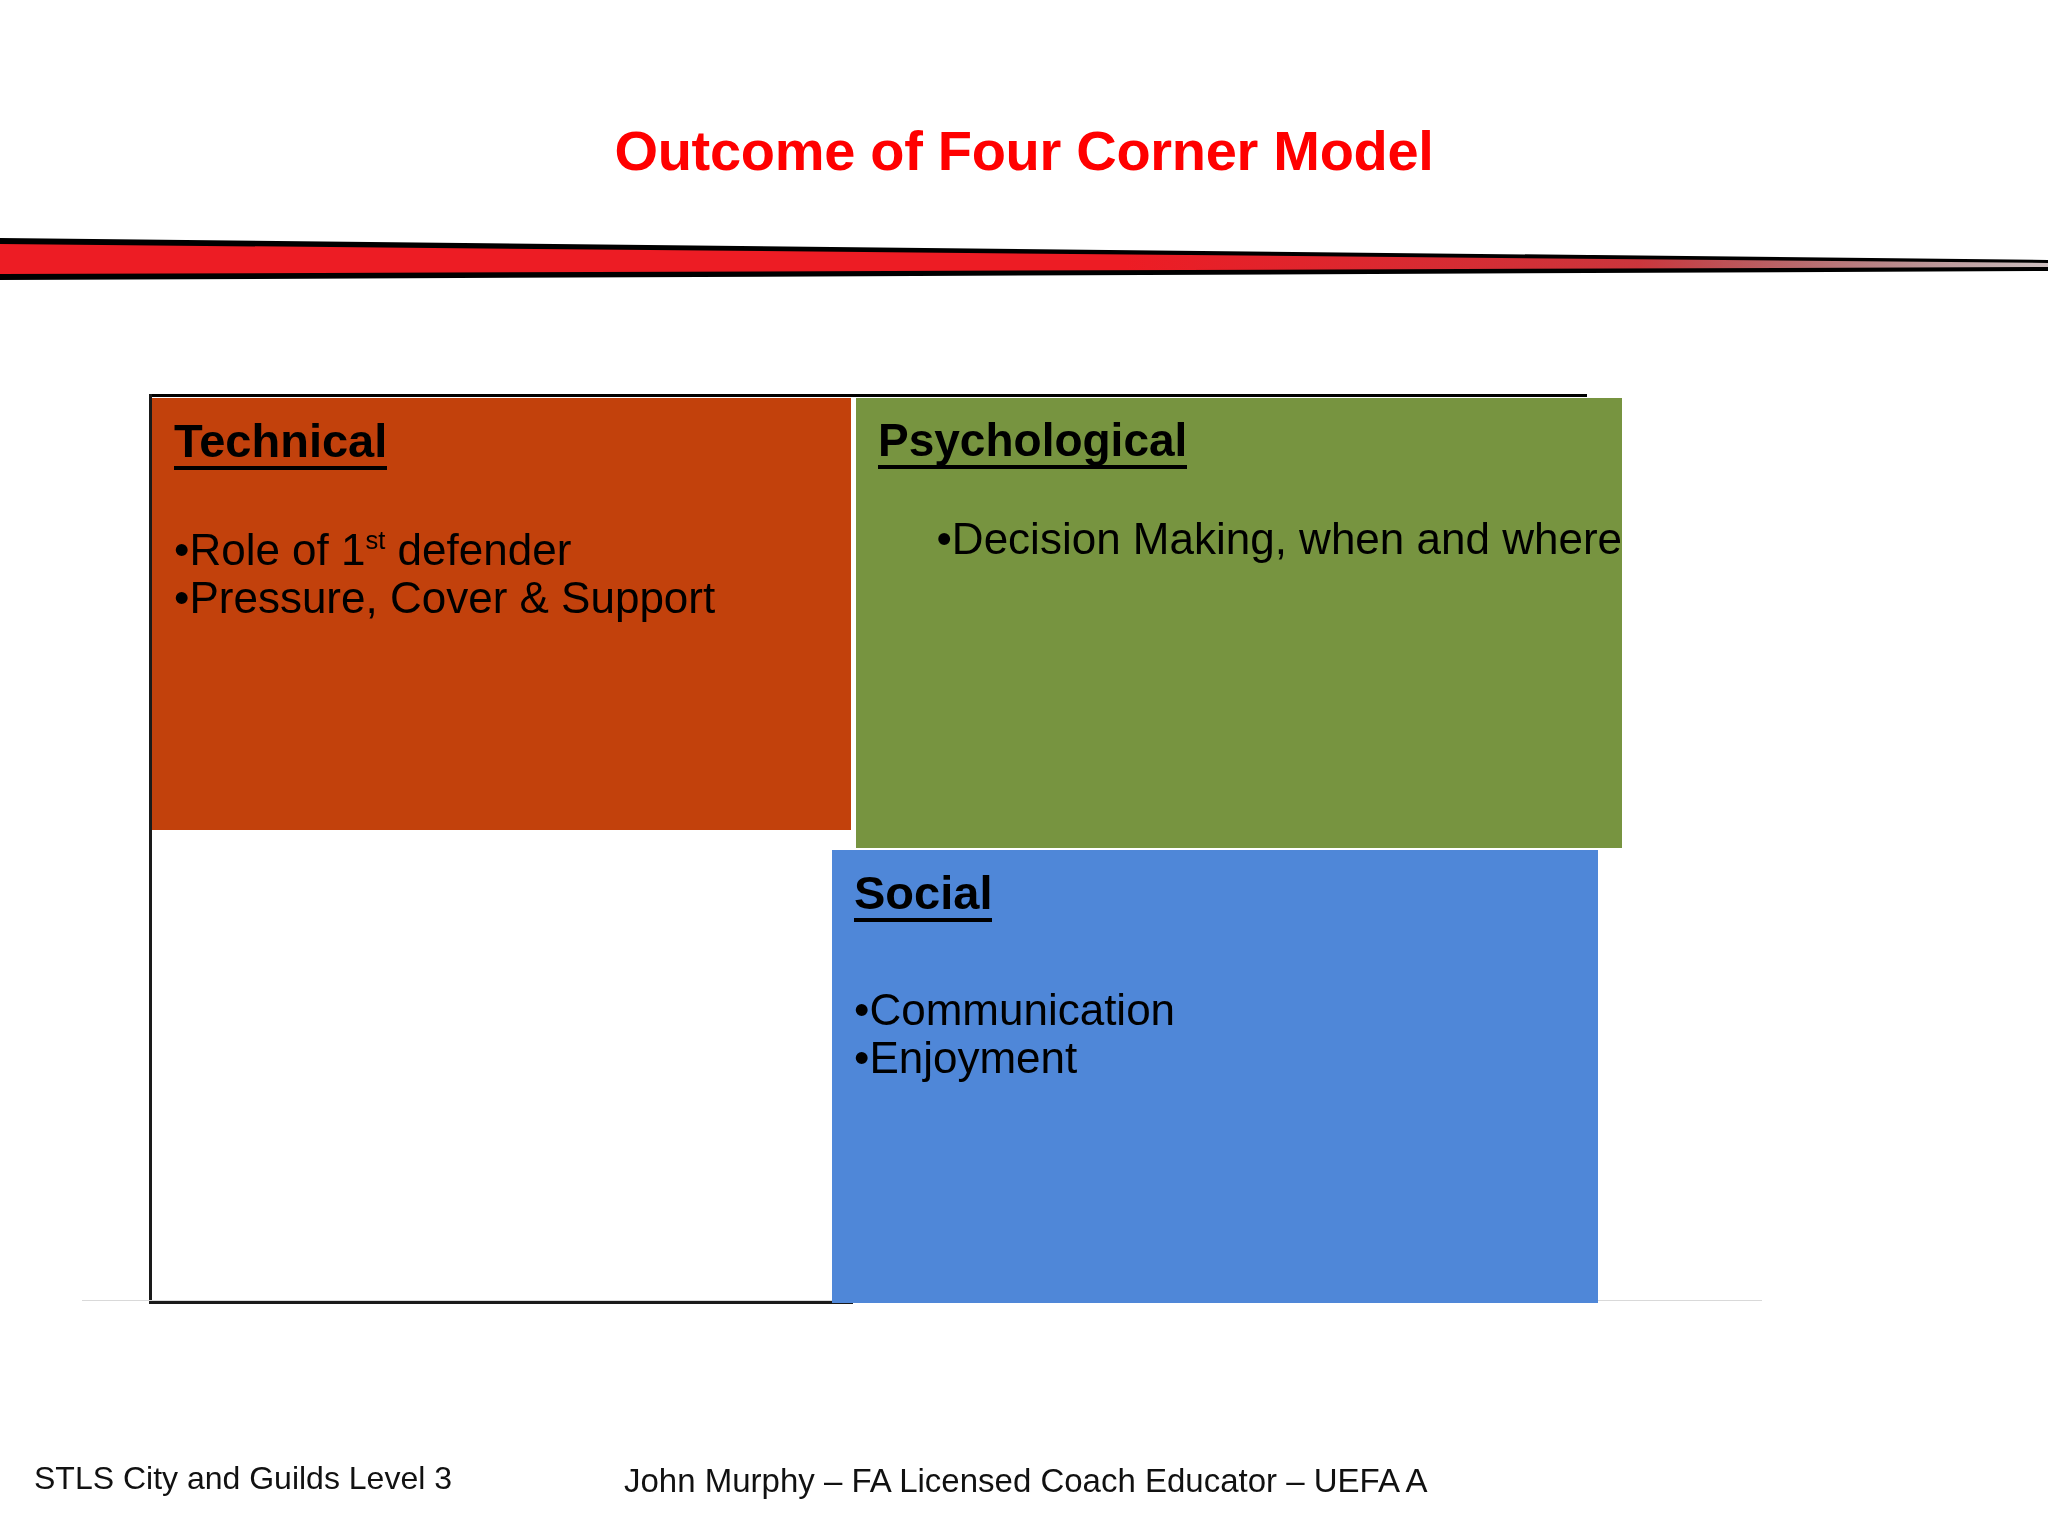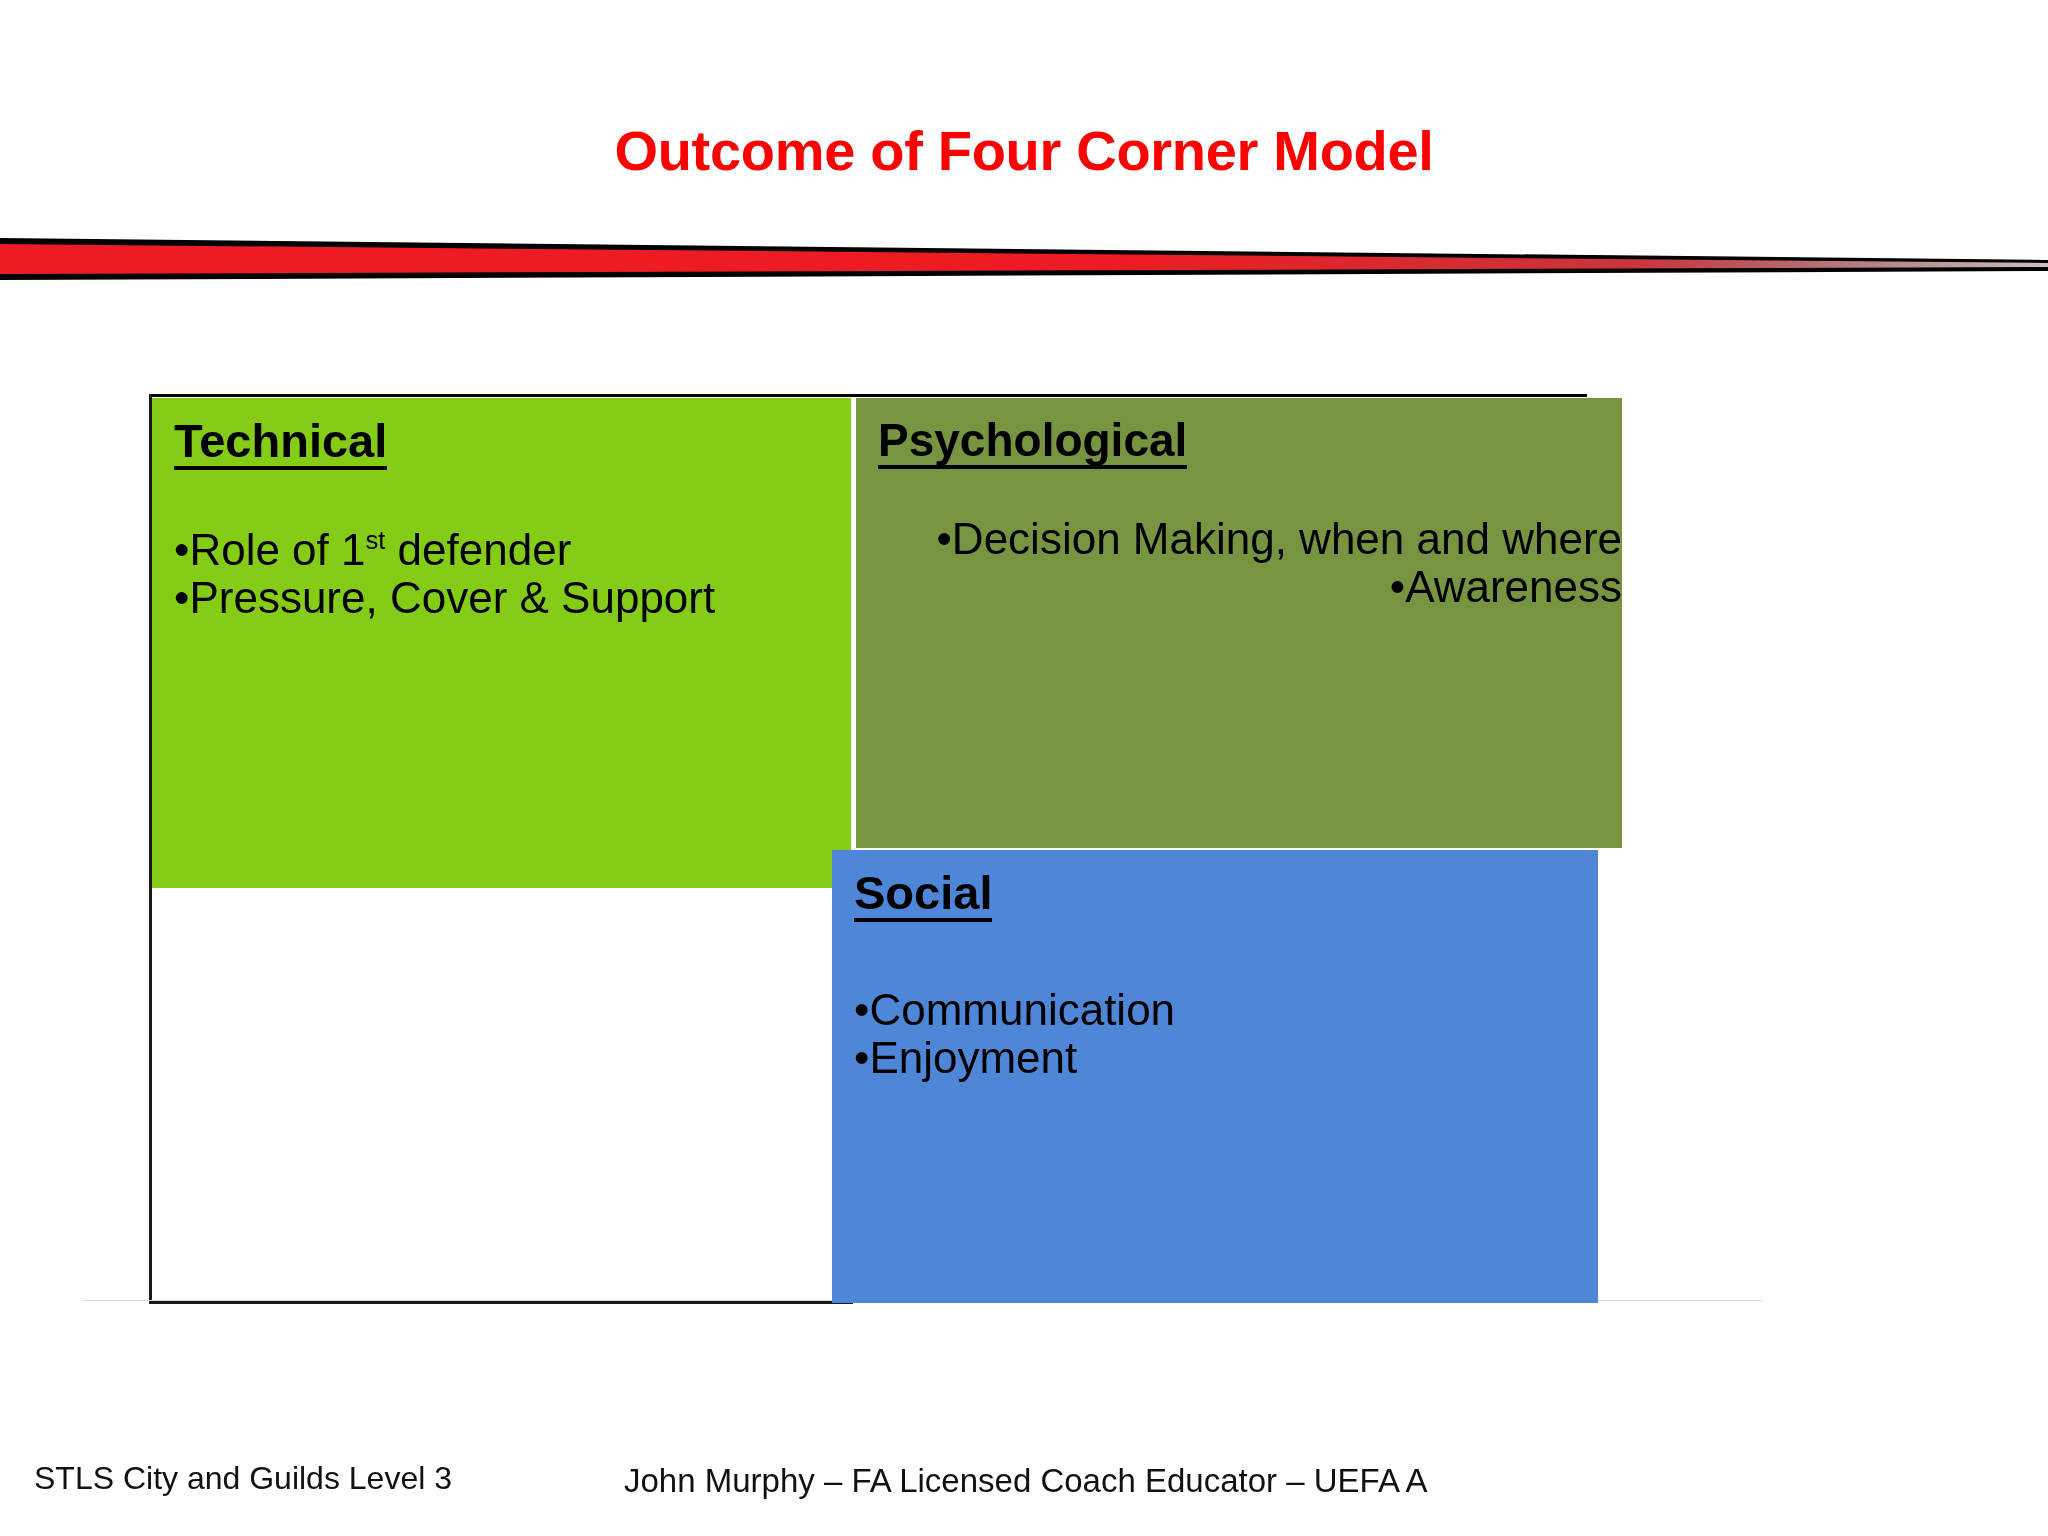--- a/index.html
+++ b/index.html
@@ -84,22 +84,22 @@
   }
 
   .quad {
     position: absolute;
     box-sizing: border-box;
     padding: 18px 0 0 22px;
     overflow: hidden;
   }
   .quad-technical {
     left: 0px;       top: 0px;
-    width: 699px;    height: 490px;
-    background: #84cc16;
+    width: 699px;    height: 432px;
+    background: #c2410c;
   }
   .quad-psychological {
     left: 704px;     top: 0px;
     width: 766px;    height: 450px;
     background: #779440;
   }
   .quad-physical {
     left: 0px;       top: 452px;
     width: 699px;    height: 453px;
     background: #FFFF00;
@@ -210,21 +210,20 @@
     <ul class="quad-list">
       <li><span class="bullet-dot">•</span><span class="bullet-text">Role of 1</span><span class="sup-ordinal">st</span><span class="bullet-text"> defender</span></li>
       <li><span class="bullet-dot">•</span><span class="bullet-text">Pressure, Cover &amp; Support</span></li>
     </ul>
   </div>
 
   <div class="quad quad-psychological">
     <div class="quad-heading">Psychological</div>
     <ul class="quad-list">
       <li><span class="bullet-dot">•</span><span class="bullet-text">Decision Making, when and where</span></li>
-      <li><span class="bullet-dot">•</span><span class="bullet-text">Awareness</span></li>
     </ul>
   </div>
 
 
   <div class="quad quad-social">
     <div class="quad-heading">Social</div>
     <ul class="quad-list">
       <li><span class="bullet-dot">•</span><span class="bullet-text">Communication</span></li>
       <li><span class="bullet-dot">•</span><span class="bullet-text">Enjoyment</span></li>
     </ul>

